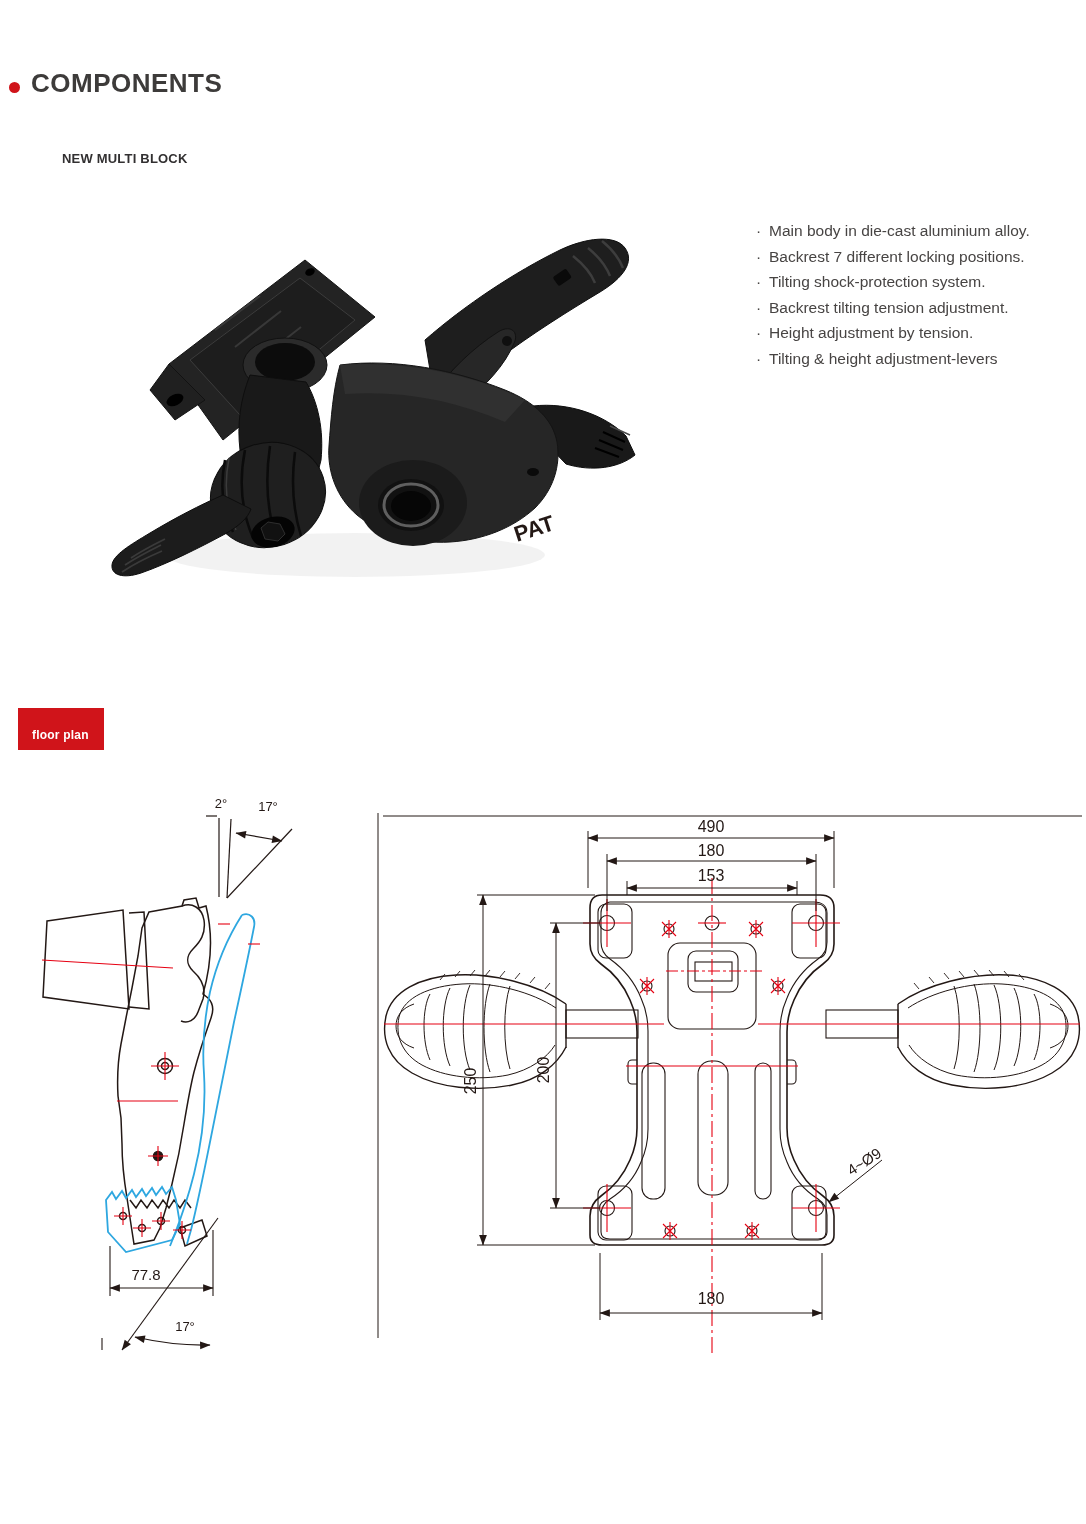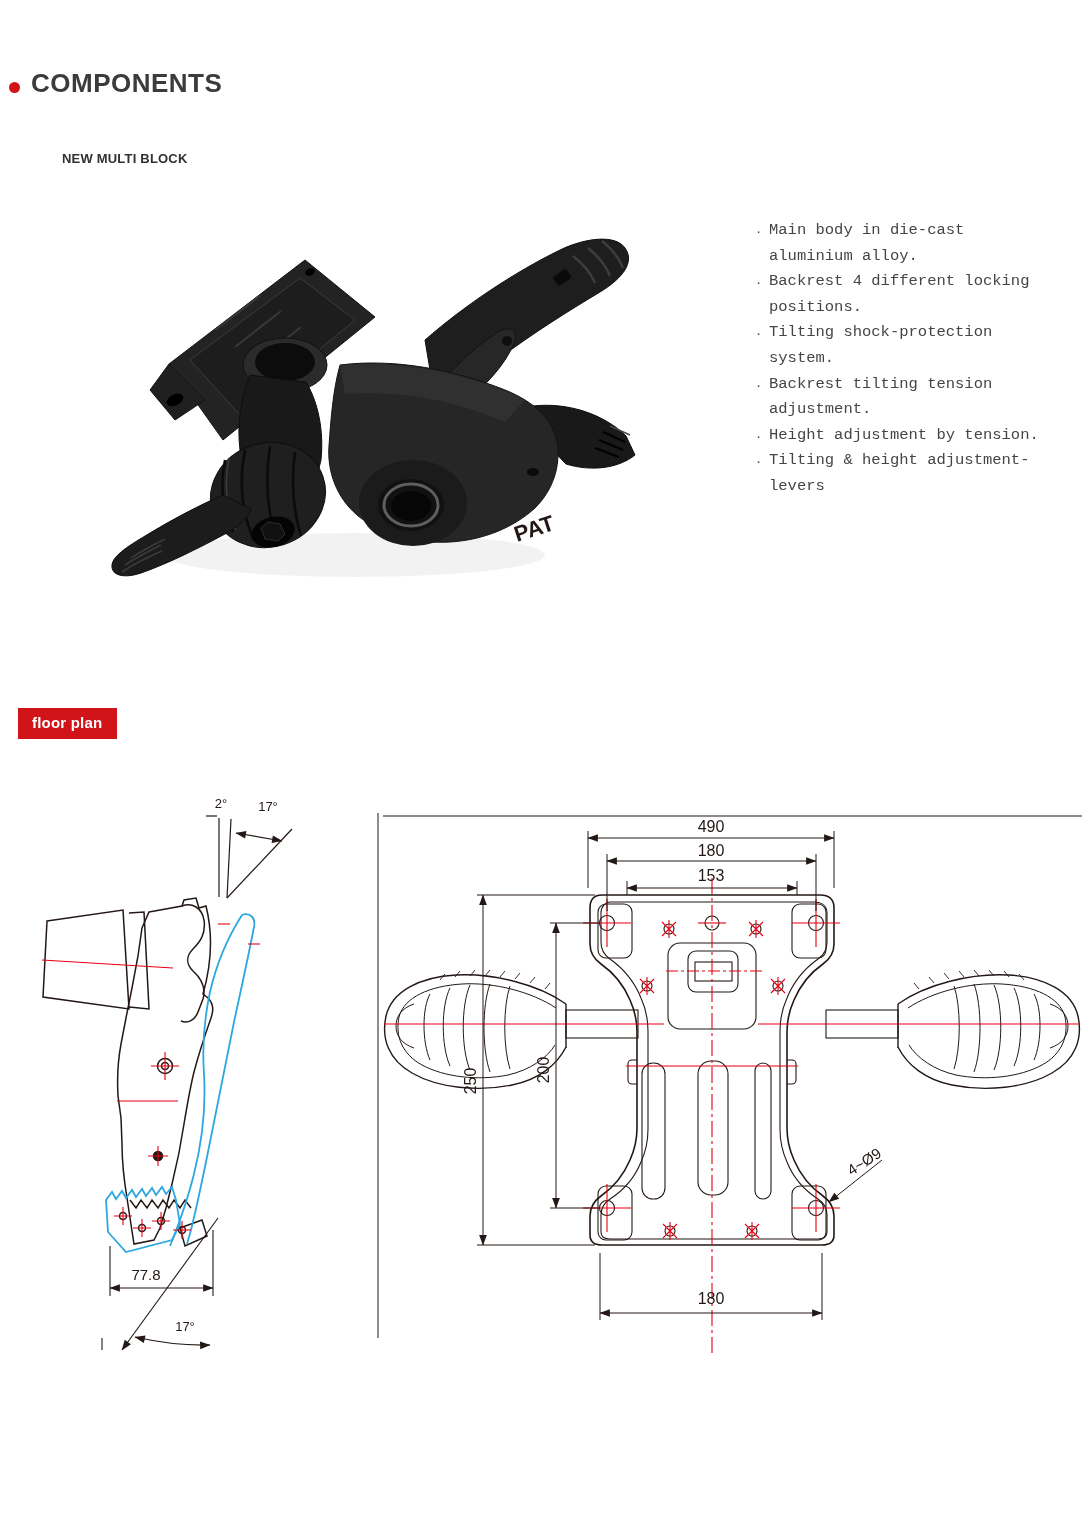--- a/index.html
+++ b/index.html
@@ -5,23 +5,23 @@
   html,body{margin:0;padding:0;background:#ffffff;}
   .page{position:relative;width:1086px;height:1524px;background:#ffffff;overflow:hidden;
         font-family:"Liberation Sans",sans-serif;margin-top:38px;}
   .abs{position:absolute;}
   .title-bullet{width:11px;height:11px;border-radius:50%;background:#d0141a;left:9px;top:44px;}
   .page-title{left:31px;top:30px;font-size:26px;font-weight:700;color:#3d3b3a;letter-spacing:0.5px;}
   .subtitle{left:18px;top:113px;font-size:13px;font-weight:700;color:#323031;letter-spacing:0.2px;padding-left:44px;}
   .features{left:756px;top:180px;width:300px;color:#474443;font-size:15.5px;line-height:25.6px;}
   .feature-row{display:flex;}
   .feature-bullet{width:13px;flex:0 0 13px;}
-  .feature-text{flex:1;font-family:Liberation Mono, monospace;}
-  .badge{left:18px;top:670px;background:#d0141a;color:#ffffff;font-size:15px;font-weight:700;
-         padding:6px 15px 8px 14px;letter-spacing:0.2px;}
+  .feature-text{flex:1;}
+  .badge{left:18px;top:670px;background:#d0141a;color:#ffffff;font-size:12px;font-weight:700;
+         padding:20px 15px 8px 14px;letter-spacing:0.2px;}
   svg text{font-family:"Liberation Sans",sans-serif;fill:#231815;}
 </style>
 </head>
 <body>
 
 <div class="page">
 
   <div class="abs title-bullet"></div>
   <div class="abs page-title">COMPONENTS</div>
   <div class="abs subtitle">NEW MULTI BLOCK</div>
@@ -85,21 +85,21 @@
     </g>
   </svg>
 
   <div class="abs features">
     <div class="feature-row">
       <span class="feature-bullet">·</span>
       <span class="feature-text">Main body in die-cast aluminium alloy.</span>
     </div>
     <div class="feature-row">
       <span class="feature-bullet">·</span>
-      <span class="feature-text">Backrest 4 different locking positions.</span>
+      <span class="feature-text">Backrest 7 different locking positions.</span>
     </div>
     <div class="feature-row">
       <span class="feature-bullet">·</span>
       <span class="feature-text">Tilting shock-protection system.</span>
     </div>
     <div class="feature-row">
       <span class="feature-bullet">·</span>
       <span class="feature-text">Backrest tilting tension adjustment.</span>
     </div>
     <div class="feature-row">

